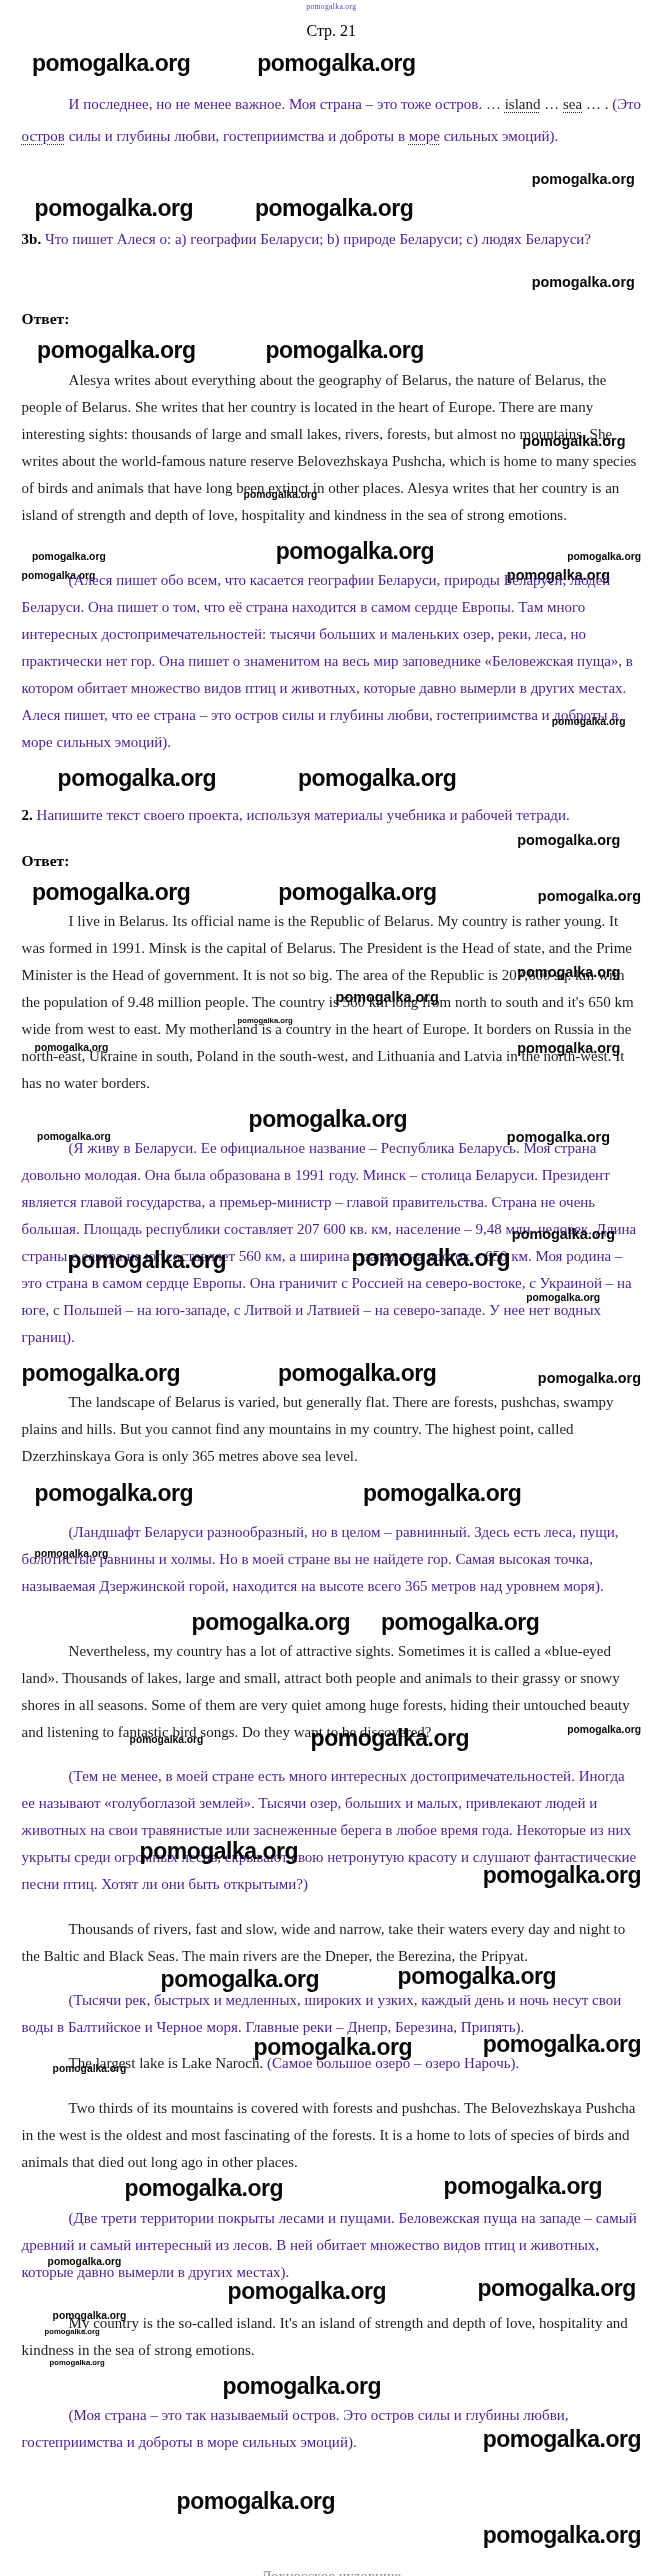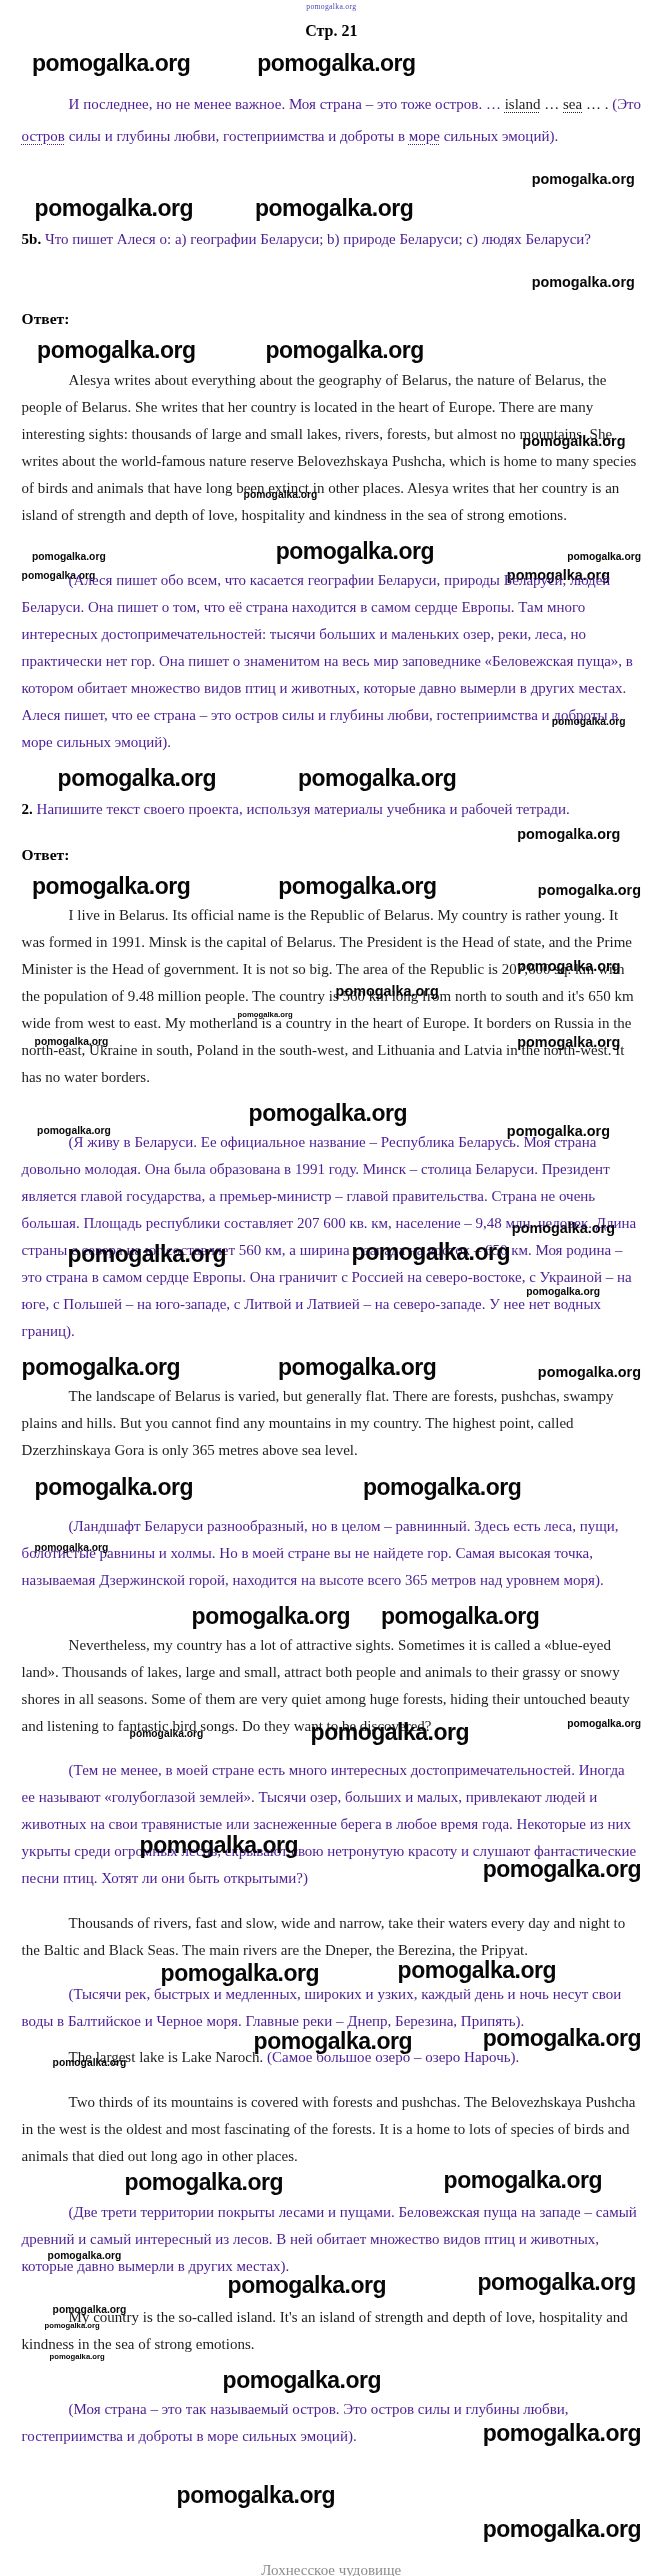--- a/index.html
+++ b/index.html
@@ -6,21 +6,21 @@
   .page{
     width:664px;min-height:3903px;background:#fff;position:relative;
     font-family:"Liberation Serif", serif;color:#1d1d1d;
     padding:0 23px 31px 21.6px;box-sizing:border-box;overflow:hidden;
   }
   .toplink{
     display:block;text-align:center;font-size:7.7px;color:#4a4ab8;
     padding-top:2.1px;text-decoration:none;letter-spacing:0.3px;
     font-family:"Liberation Serif", serif;
   }
-  .pagehead{font-size:16px;font-weight:700;text-align:center;margin-top:11.3px;color:#000;}
+  .pagehead{font-size:16px;font-weight:400;text-align:center;margin-top:11.3px;color:#000;}
   .h2{font-size:15.5px;font-weight:700;text-align:center;margin-top:3.1px;color:#000;}
   .sub{font-size:15px;color:#8d8d8d;text-align:center;margin-top:20.6px;}
   .txt{font-size:15px;line-height:27px;margin:13.4px 0 0 0;}
   .lh62{line-height:32px;}
   .ind{text-indent:47px;}
   .gray{color:#4c1d95;}
   .blk{color:#1d1d1d;}
   .u{text-decoration-line:underline;text-decoration-style:dotted;text-decoration-thickness:1px;text-underline-offset:3.1px;margin-top:6px;}
   .num{font-weight:700;color:#000;}
   .blabel{font-size:15.5px;font-weight:700;margin:20.6px 0 0 0;color:#000;}
@@ -52,21 +52,21 @@
 
   <div class="wmrow end">
     <span class="wm wm-md" style="margin-right:6.2px">pomogalka.org</span>
   </div>
 
   <div class="wmrow">
     <span class="wm wm-lg" style="margin-left:13px">pomogalka.org</span>
     <span class="wm wm-lg" style="margin-left:62px">pomogalka.org</span>
   </div>
 
-  <p class="txt lh62" style="margin-top:3.1px"><span class="num">5b.</span><span class="gray"> Что пишет Алеся о: а) географии Беларуси; b) природе Беларуси; с) людях Беларуси?</span></p>
+  <p class="txt lh62" style="margin-top:3.1px"><span class="num">3b.</span><span class="gray"> Что пишет Алеся о: а) географии Беларуси; b) природе Беларуси; с) людях Беларуси?</span></p>
 
   <div class="wmrow end">
     <span class="wm wm-md" style="margin-right:6.2px">pomogalka.org</span>
   </div>
 
   <p class="blabel">Ответ:</p>
 
   <div class="wmrow">
     <span class="wm wm-lg" style="margin-left:15.5px">pomogalka.org</span>
     <span class="wm wm-lg" style="margin-left:70px">pomogalka.org</span>
@@ -90,21 +90,21 @@
     <p class="txt ind gray" style="margin-top:4.1px">(Алеся пишет обо всем, что касается географии Беларуси, природы Беларуси, людей Беларуси. Она пишет о том, что её страна находится в самом сердце Европы. Там много интересных достопримечательностей: тысячи больших и маленьких озер, реки, леса, но практически нет гор. Она пишет о знаменитом на весь мир заповеднике «Беловежская пуща», в котором обитает множество видов птиц и животных, которые давно вымерли в других местах. Алеся пишет, что ее страна – это остров силы и глубины любви, гостеприимства и доброты в море сильных эмоций).</p>
     <span class="wm wm-sm abs" style="top:150px;right:15.5px">pomogalka.org</span>
   </div>
 
   <div class="wmrow">
     <span class="wm wm-lg" style="margin-left:36px">pomogalka.org</span>
     <span class="wm wm-lg" style="margin-left:82px">pomogalka.org</span>
   </div>
 
   <div class="rel">
-    <p class="txt lh62" style="margin-top:3px"><span class="num">2.</span><span class="gray"> Напишите текст своего проекта, используя материалы учебника и рабочей тетради.</span></p>
+    <p class="txt lh62" style="margin-top:9px"><span class="num">2.</span><span class="gray"> Напишите текст своего проекта, используя материалы учебника и рабочей тетради.</span></p>
     <span class="wm wm-md abs" style="top:34px;right:20.6px">pomogalka.org</span>
   </div>
 
   <p class="blabel">Ответ:</p>
 
   <div class="wmrow">
     <span class="wm wm-lg" style="margin-left:10.3px">pomogalka.org</span>
     <span class="wm wm-lg" style="margin-left:88px">pomogalka.org</span>
     <span class="wm wm-md" style="margin-left:auto">pomogalka.org</span>
   </div>

